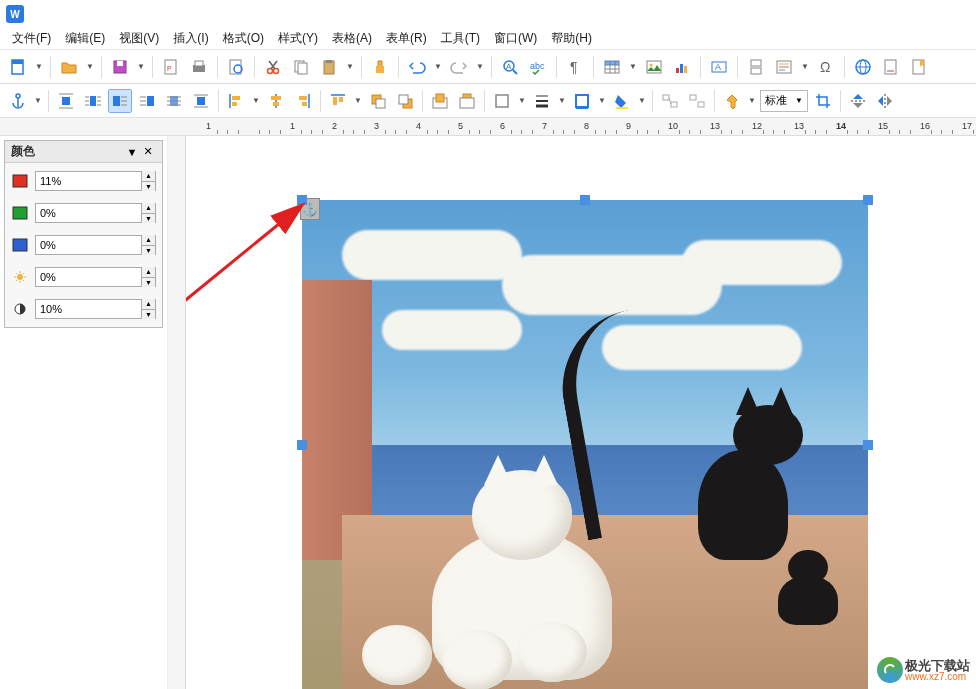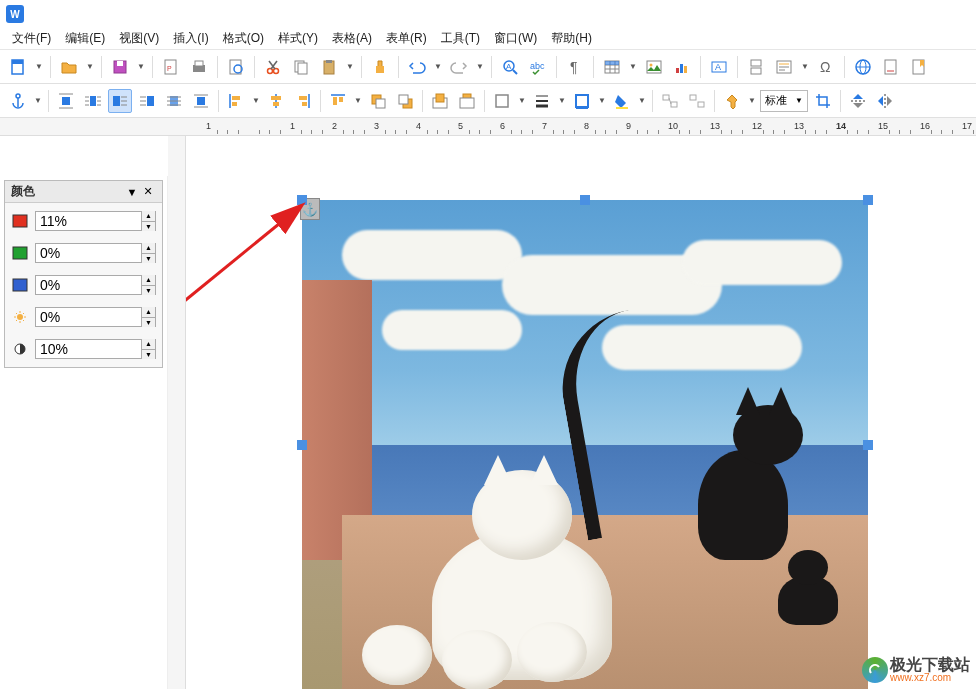--- a/index.html
+++ b/index.html
@@ -16,30 +16,30 @@
 .tbtn.active { background:#cfe2fb; border:1px solid #7bb0f0;}
 .sep { width:1px; height:22px; background:#ddd; margin:0 2px; }
 .dropdown-arrow { width:8px; font-size:8px; color:#555; }
 .combo { height:22px; border:1px solid #bbb; display:inline-flex;align-items:center; padding:0 4px; background:#fff; font-size:11px;}
 .ruler-container { display:flex; height:18px; background:#f5f5f5; border-bottom:1px solid #ddd;}
 .ruler-corner { width:186px; background:#f5f5f5;}
 .ruler { flex:1; position:relative; background:#f5f5f5; font-size:9px; color:#333; overflow:hidden;}
 .ruler-tick { position:absolute; top:0;}
 .main-area { display:flex; height: calc(689px - 28px - 22px - 34px - 34px - 18px); }
 .vertical-ruler { width:18px; background:#f5f5f5; border-right:1px solid #ddd;}
-.side-panel-col { width:168px; padding:4px; background:#fff; border-right:1px solid #eee;margin-top:40px;}
+.side-panel-col { width:168px; padding:4px; background:#fff; border-right:1px solid #eee;}
 .side-panel { border:1px solid #bbb; background:#f7f7f7; }
 .panel-title { height:22px; display:flex; align-items:center; padding:0 6px; background:#eaeaea; border-bottom:1px solid #ccc;}
 .panel-title-text { flex:1; font-weight:bold; color:#333;}
 .panel-title-btn { width:16px;height:16px; display:flex;align-items:center;justify-content:center; font-size:11px; cursor:pointer;}
 .panel-body { padding:8px 6px; display:flex; flex-direction:column; gap:12px;}
 .prow { display:flex; align-items:center; gap:6px;}
 .picon { width:18px; height:16px; display:flex;align-items:center;justify-content:center;}
 .pfield { flex:1; height:20px; border:1px solid #aaa; background:#fff; display:flex; align-items:center;}
-.pfield input { border:none; outline:none; width:100%; padding:0 4px; font-size:14px; background:transparent;}
+.pfield input { border:none; outline:none; width:100%; padding:0 4px; font-size:11px; background:transparent;}
 .spinner { width:16px; height:20px; display:flex; flex-direction:column; border-left:1px solid #aaa;}
 .spinbtn { flex:1; display:flex; align-items:center; justify-content:center; font-size:7px; background:#f1f1f1; cursor:pointer;}
 .spinbtn:first-child { border-bottom:1px solid #aaa;}
 .doc-area { flex:1; background:#fff; position:relative; overflow:hidden;}
 .image-frame { position:absolute; left:300px; top:200px; width:566px; height:490px; }
 .anchor-mark { position:absolute; left:-2px; top:-2px; width:20px; height:22px; background:#bbb; border:1px solid #888; display:flex;align-items:center;justify-content:center; font-size:13px; z-index:5;}
 .handle { position:absolute; width:10px; height:10px; background:#4a90e2; z-index:6;}
 .handle.tl{left:-5px;top:-5px;} .handle.tm{left:50%;top:-5px;margin-left:-5px;} .handle.tr{right:-5px;top:-5px;}
 .handle.ml{left:-5px;top:50%;margin-top:-5px;} .handle.mr{right:-5px;top:50%;margin-top:-5px;}
 .img-placeholder { width:100%; height:100%; position:relative; overflow:hidden; }
@@ -60,21 +60,21 @@
 .cat-white-body{position:absolute;bottom:0;left:30px;width:180px;height:150px;background:#f8f6f0;border-radius:60% 60% 30% 30%;box-shadow:inset -10px -10px 20px #ddd8cc;}
 .cat-white-head{position:absolute;bottom:120px;left:70px;width:100px;height:90px;background:#f8f6f0;border-radius:50%;box-shadow:inset -8px -8px 15px #ddd8cc;}
 .cat-white-ear1{position:absolute;bottom:195px;left:82px;width:0;height:0;border-left:14px solid transparent;border-right:14px solid transparent;border-bottom:30px solid #f8f6f0;}
 .cat-white-ear2{position:absolute;bottom:195px;left:128px;width:0;height:0;border-left:14px solid transparent;border-right:14px solid transparent;border-bottom:30px solid #f8f6f0;}
 .kitten{position:absolute;width:70px;height:60px;}
 .kitten-body{width:100%;height:100%;background:#f8f6f0;border-radius:50%;box-shadow:inset -5px -5px 10px #ddd8cc;}
 .arrow-annotation { position:absolute; z-index:100; pointer-events:none;}
 .watermark { position:absolute; right:6px; bottom:6px; z-index:200; display:flex;align-items:center;gap:2px;}
 .wm-logo{width:26px;height:26px;border-radius:50%;background:conic-gradient(#5cb030,#3a9cd8,#5cb030);display:flex;align-items:center;justify-content:center;}
 .wm-text{display:flex;flex-direction:column;line-height:1;}
-.wm-cn{font-size:16px;font-weight:bold;color:#444;}
+.wm-cn{font-size:13px;font-weight:bold;color:#444;}
 .wm-url{font-size:10px;color:#f07020;}
 svg { display:block; }
 </style>
 </head>
 <body>
 
 <div class="titlebar">
   <div class="titlebar-icon">W</div>
 </div>
 

